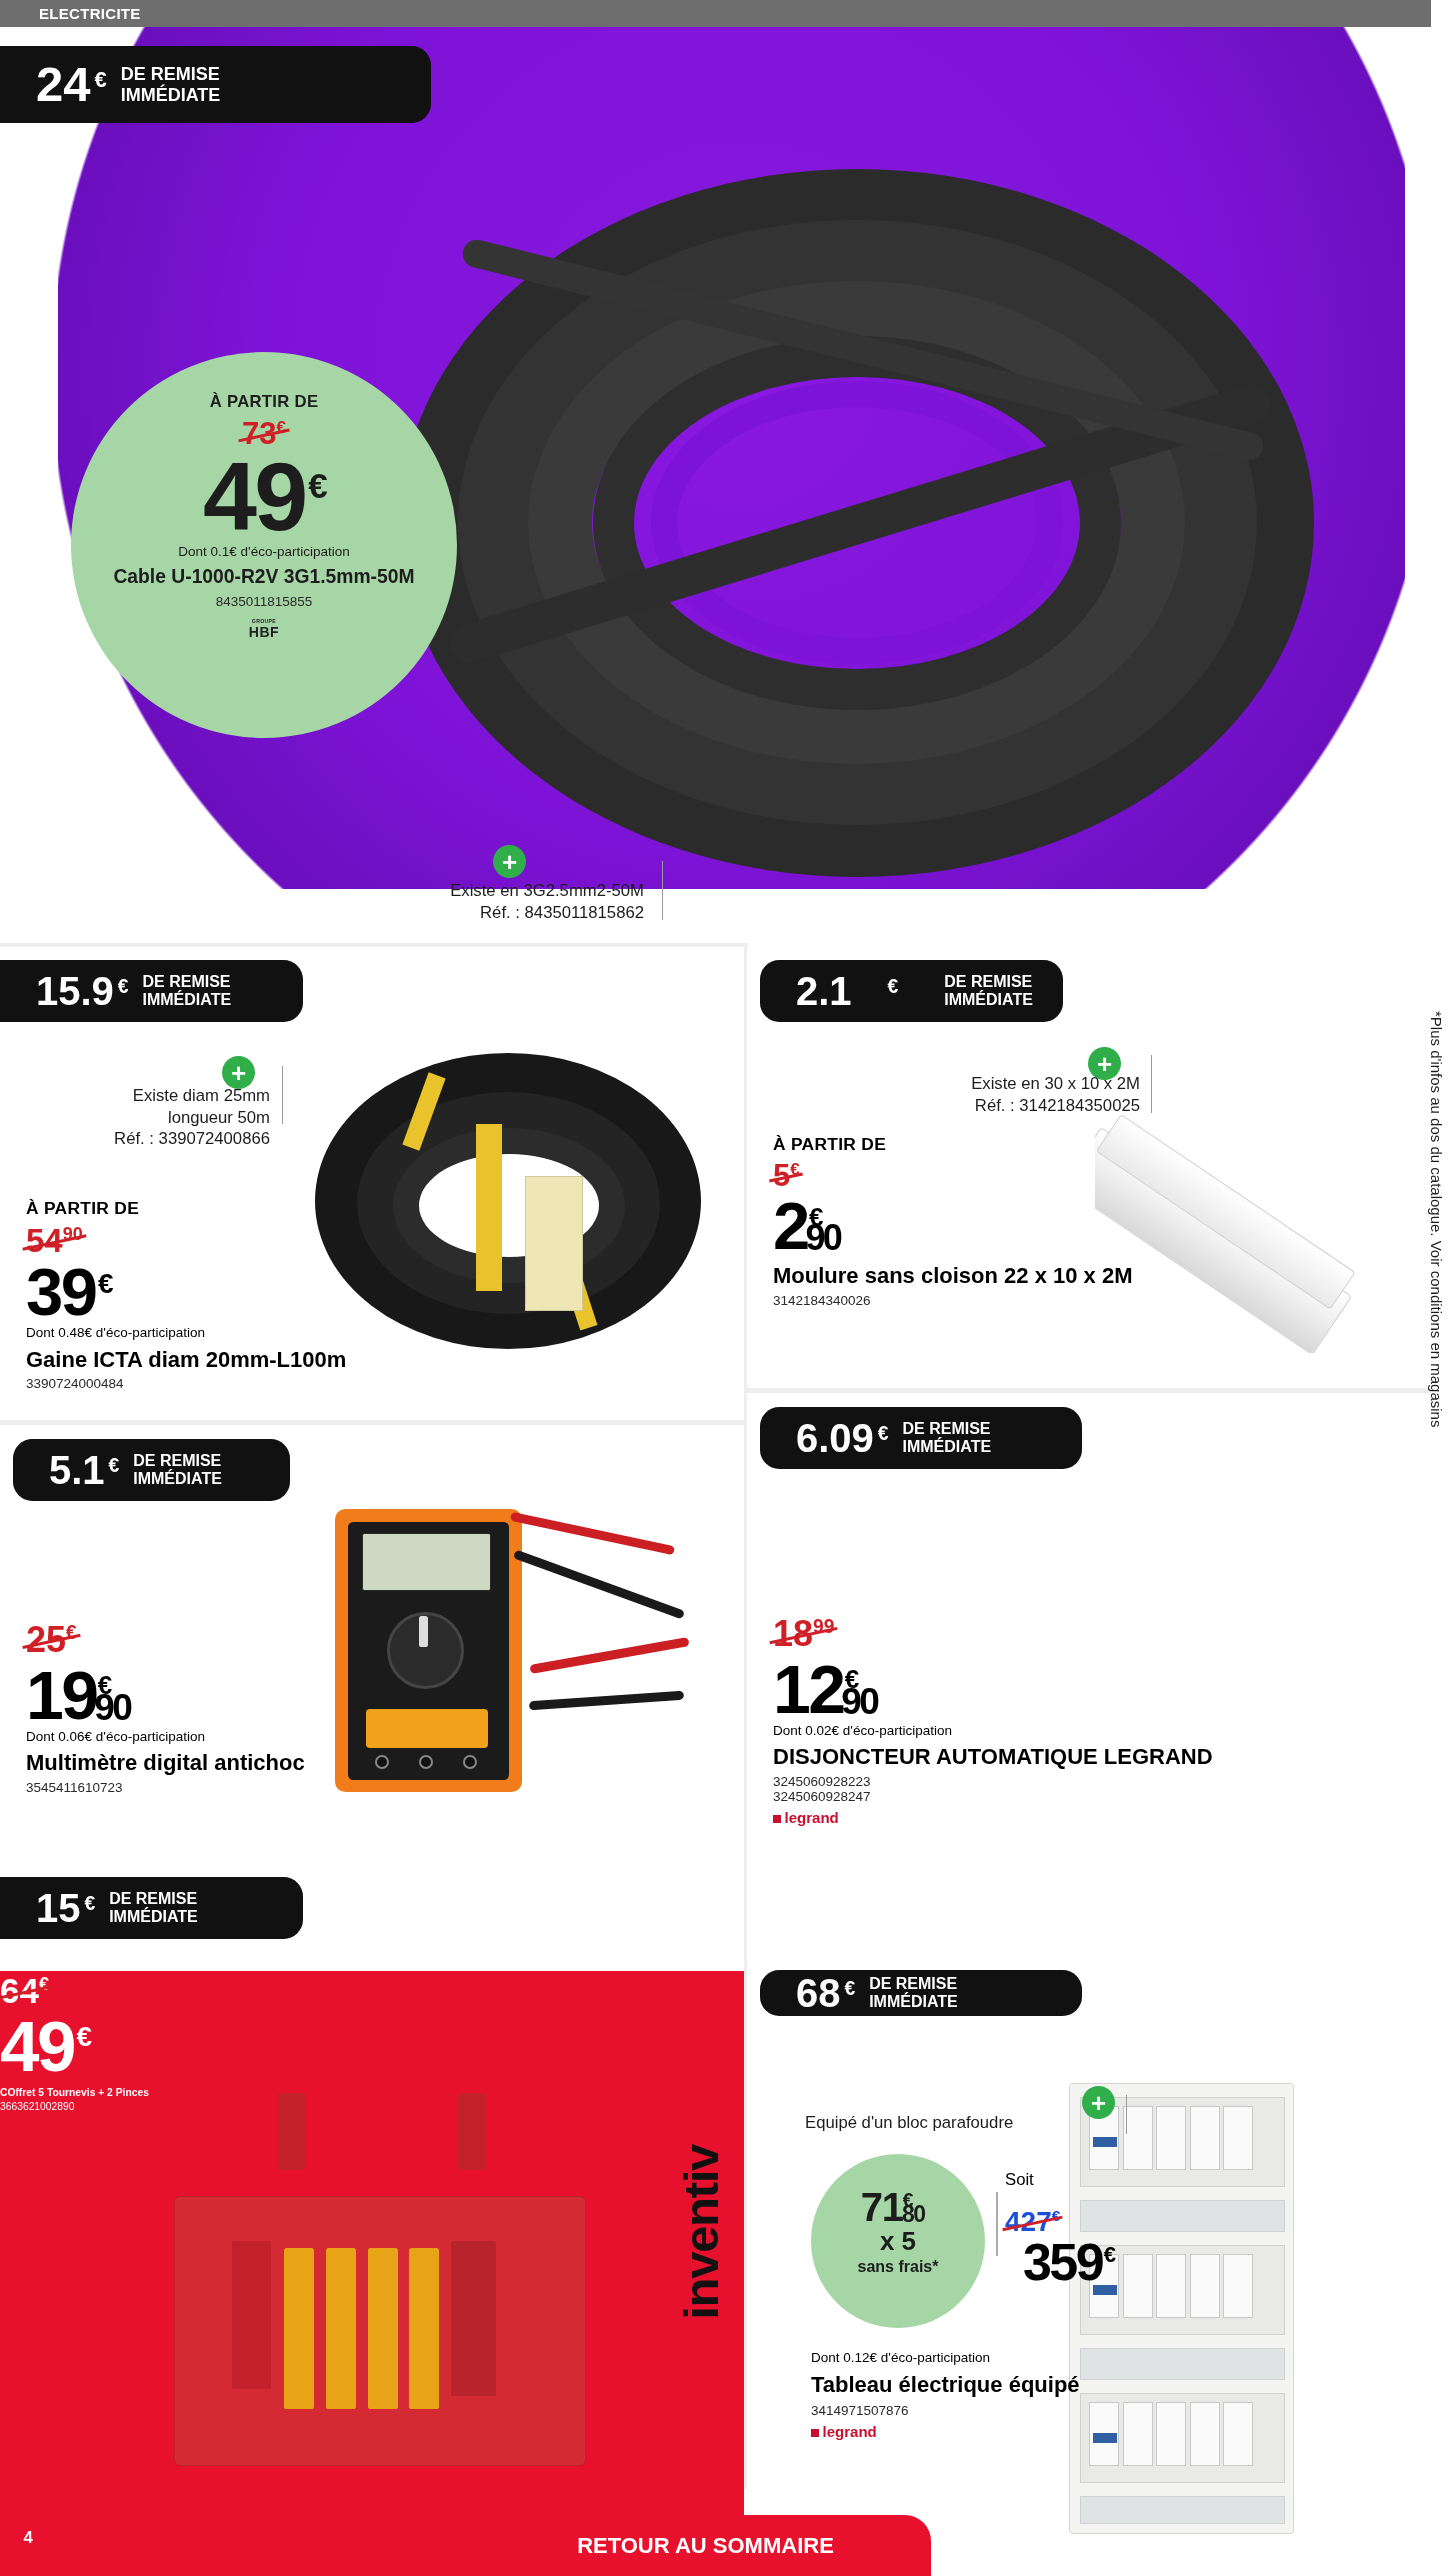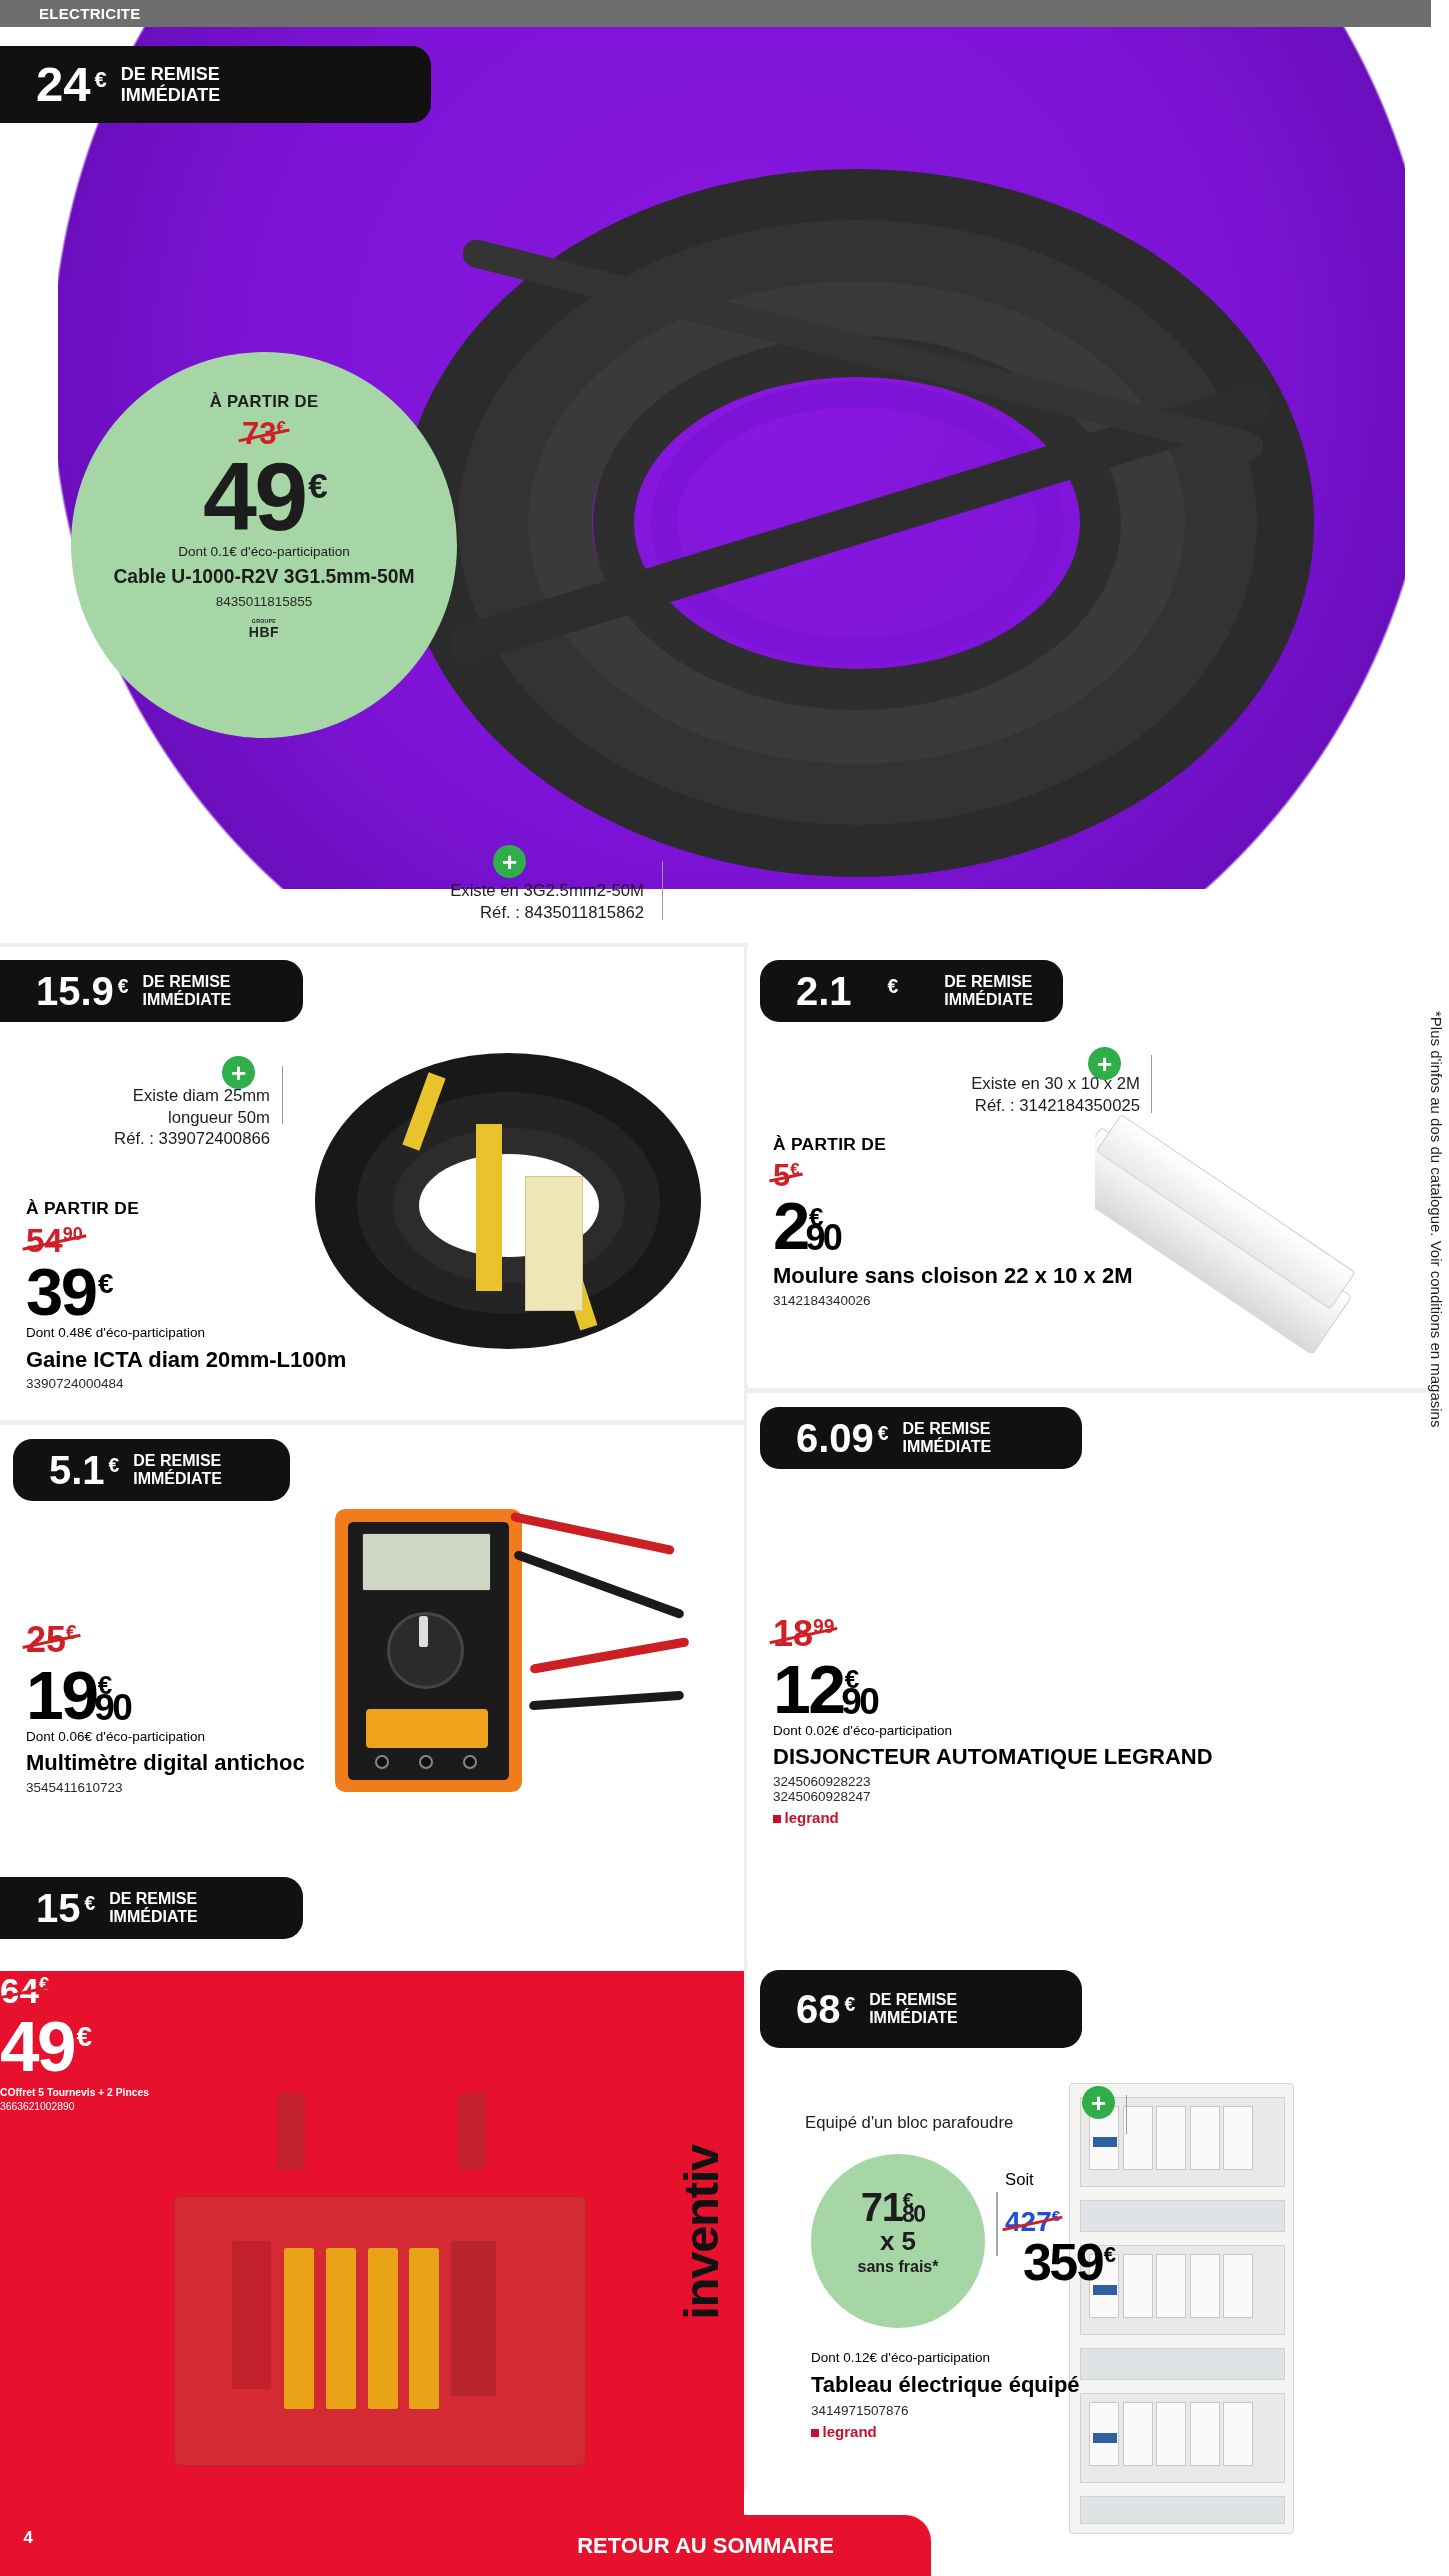--- a/index.html
+++ b/index.html
@@ -449,21 +449,21 @@
       <div class="old" style="font-size:35px; color:#fff;"><span>64</span><span class="sup" style="font-size:18px">€</span></div>
       <div class="big" style="font-size:71px; margin-top:2.6px; color:#fff;"><span>49</span><span class="cur" style="font-size:28px; position:relative; top:-24.5px; left:2.6px;">€</span></div>
       <div class="pname" style="margin-top:7.7px; color:#fff;">COffret 5 Tournevis + 2 Pinces</div>
       <div class="ref" style="margin-top:3.9px; color:#fff;">3663621002890</div>
     </div>
   </div>
 
   <div class="inventiv"><span>inventiv</span></div>
 
   <div class="cell" style="left:747px; top:1964px; width:684px; height:612px;">
-    <div class="flag" style="left:13px; top:6.4px; width:322px; height:78px; border-radius:19.3px;">
+    <div class="flag" style="left:13px; top:6.4px; width:322px; height:46px; border-radius:19.3px;">
       <span class="amt">68</span>
       <span class="eur">€</span>
       <span class="txt">
         <span>DE REMISE</span><br><span>IMMÉDIATE</span>
       </span>
     </div>
 
     <div class="panel" style="left:322px; top:119px; width:225px; height:451px;">
       <div class="row" style="left:10.3px; top:13px; width:205px; height:90px;"></div>
       <div class="minibrk" style="left:19.3px; top:22px; width:30px; height:64px;">

